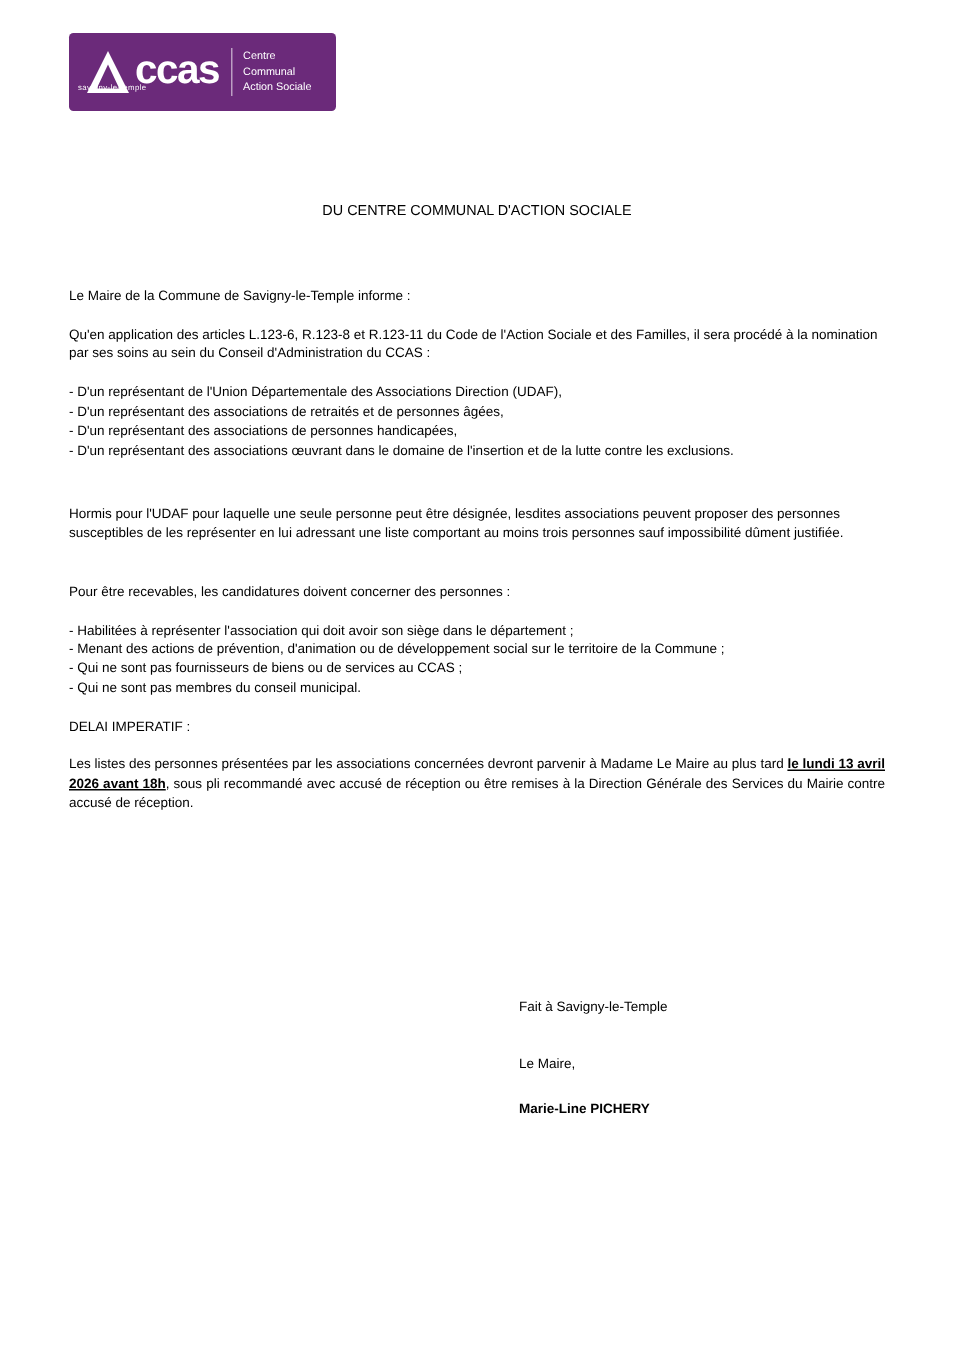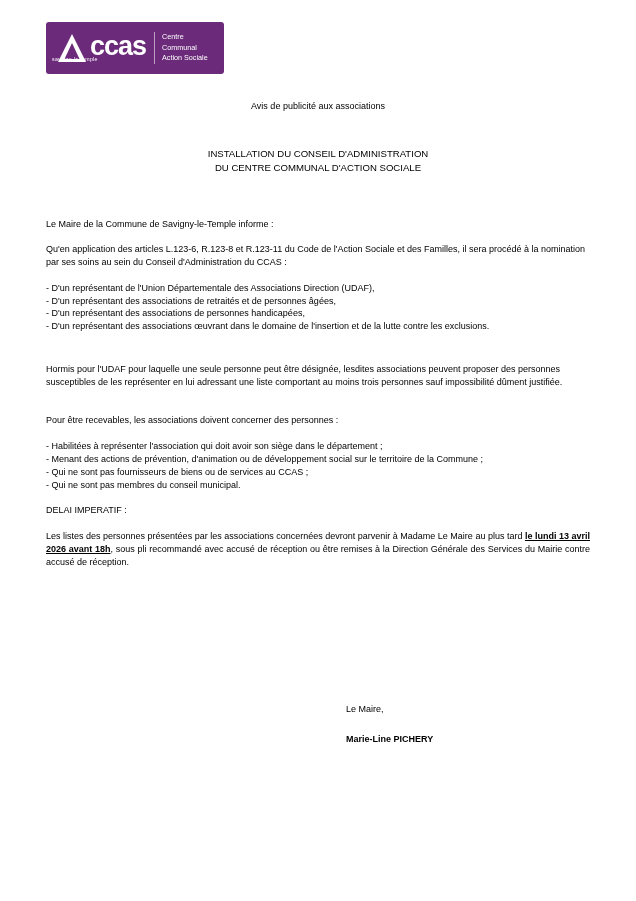--- a/index.html
+++ b/index.html
@@ -131,24 +131,22 @@
     </div>
     <div class="logo-right">
       <div>Centre</div>
       <div>Communal</div>
       <div>Action Sociale</div>
     </div>
   </div>
 
   <div class="doc">
 
-    <p class="t-notice center">Avis de publicité aux associations</p>
 
     <div class="t-title center">
-      <div>INSTALLATION DU CONSEIL D'ADMINISTRATION</div>
       <div>DU CENTRE COMMUNAL D'ACTION SOCIALE</div>
     </div>
 
     <div class="gap-lg"></div>
     <div class="gap-md"></div>
 
     <p class="p">Le Maire de la Commune de Savigny-le-Temple informe :</p>
 
     <div class="gap-md"></div>
 
@@ -165,37 +163,38 @@
 
     <div class="gap-lg"></div>
 
     <p class="p">Hormis pour l'UDAF pour laquelle une seule personne peut être désignée, lesdites associations peuvent proposer des personnes susceptibles de les représenter en lui adressant une liste comportant au moins trois personnes sauf impossibilité dûment justifiée.</p>
 
     <div class="gap-md"></div>
 
 
     <div class="gap-md"></div>
 
-    <p class="p">Pour être recevables, les associations doivent concerner des personnes :</p>
+    <p class="p">Pour être recevables, les candidatures doivent concerner des personnes :</p>
 
     <div class="gap-md"></div>
 
     <div>
       <p class="list-line">- Habilitées à représenter l'association qui doit avoir son siège dans le département ;</p>
       <p class="list-line justify">-  Menant des actions de prévention, d'animation ou de développement social sur le territoire de la Commune ;</p>
       <p class="list-line">- Qui ne sont pas fournisseurs de biens ou de services au CCAS ;</p>
       <p class="list-line">- Qui ne sont pas membres du conseil municipal.</p>
     </div>
 
     <div class="gap-md"></div>
 
     <p class="p">DELAI IMPERATIF :</p>
 
     <div class="gap-md"></div>
 
     <p class="p justify"><span>Les listes des personnes présentées par les associations concernées devront parvenir à Madame Le Maire au plus tard </span><span class="bold underline">le lundi 13 avril 2026 avant 18h</span><span>, sous pli recommandé avec accusé de réception ou être remises à la Direction Générale des Services du Mairie contre accusé de réception.</span></p>
 
   </div>
 
+  <div class="sig sig-1">Fait à Savigny-le-Temple</div>
   <div class="sig sig-2">Le Maire,</div>
   <div class="sig sig-3">Marie-Line PICHERY</div>
 
 </div>
 
 </body></html>

